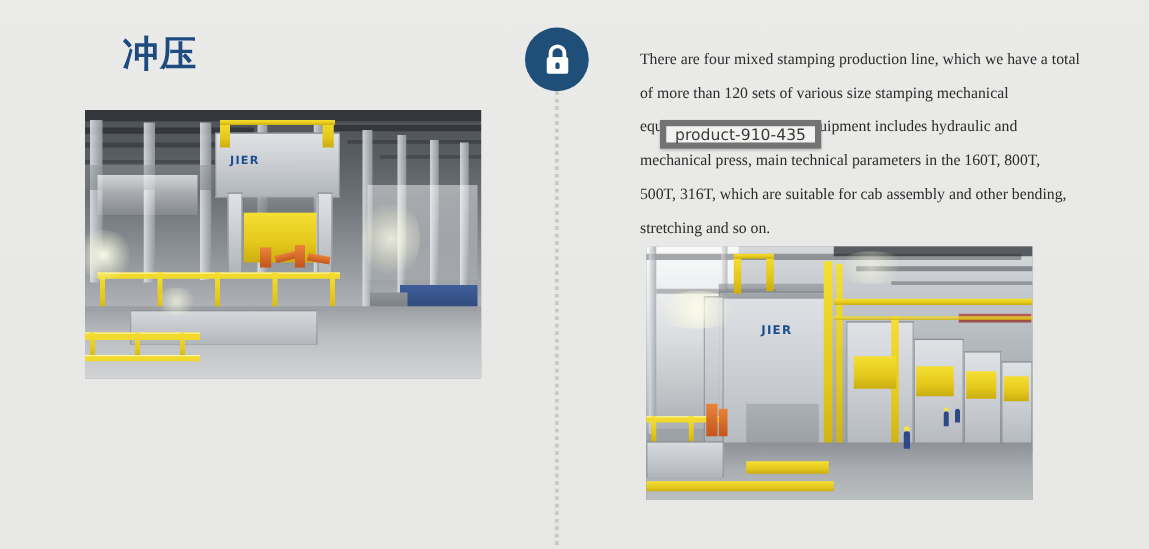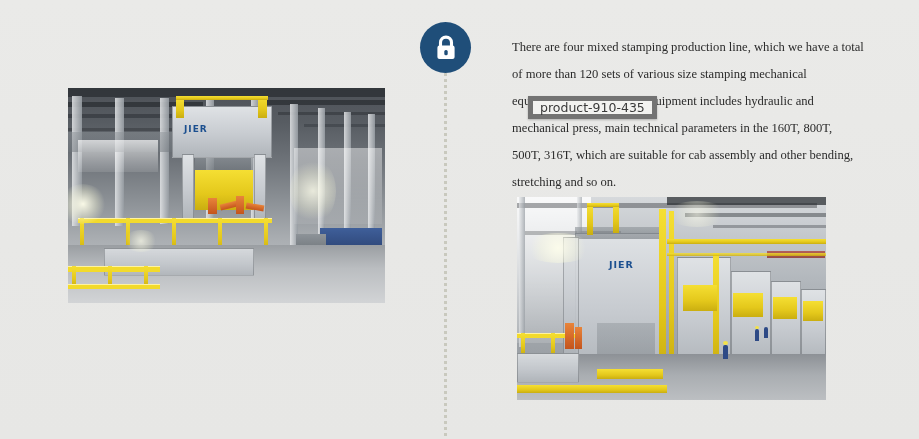--- a/index.html
+++ b/index.html
@@ -198,20 +198,21 @@
     white-space: nowrap;
     z-index: 20;
   }
 </style>
 </head>
 <body>
 
 <div class="page"></div>
 
 <div class="title-block">
+  <span class="title-cn">冲压</span>
 </div>
 
 <div class="photo photo-left">
   <div class="ph-inner">
     <div class="sky"></div>
 
     <div class="beam" style="left:0;top:0;right:0;height:9px;"></div>
     <div class="beam" style="left:0;top:14px;width:135px;height:5px;"></div>
     <div class="beam" style="left:0;top:26px;width:120px;height:4px;opacity:.7;"></div>
     <div class="beam" style="left:198px;top:12px;right:0;height:5px;"></div>

